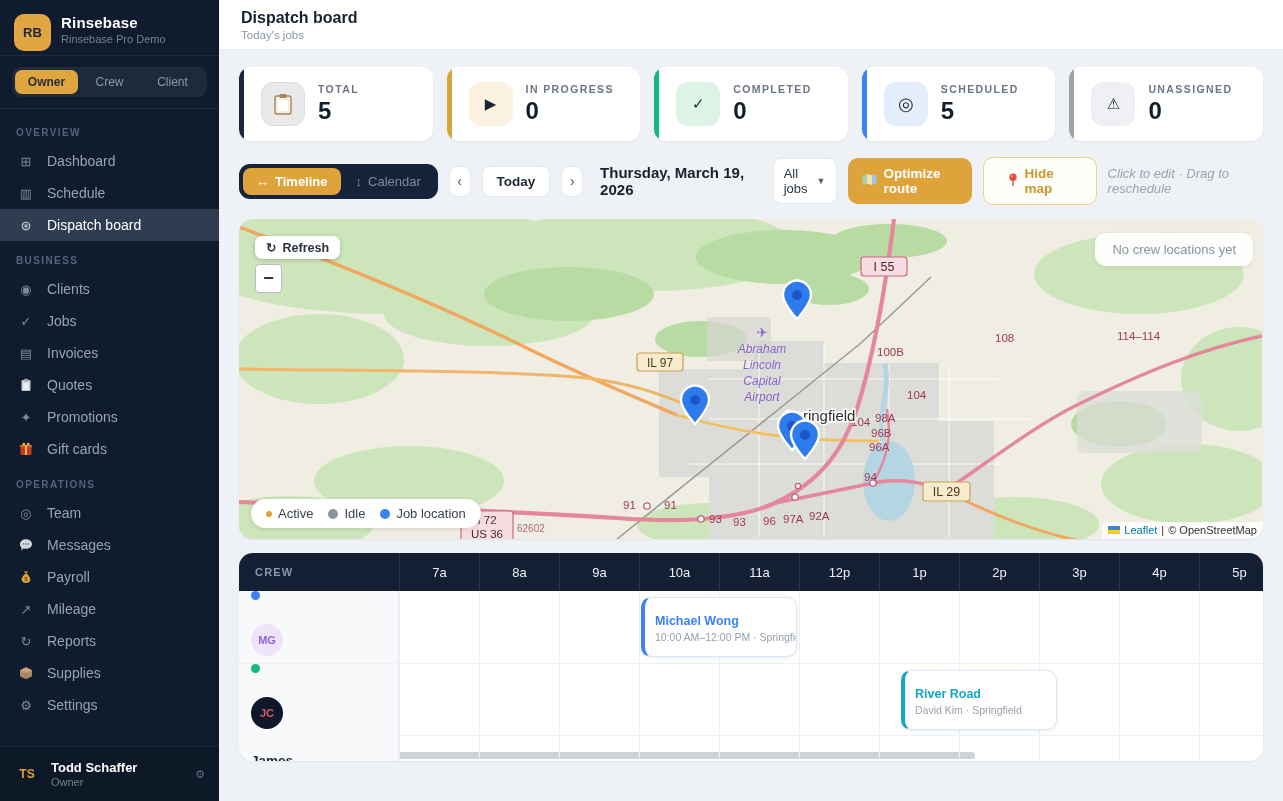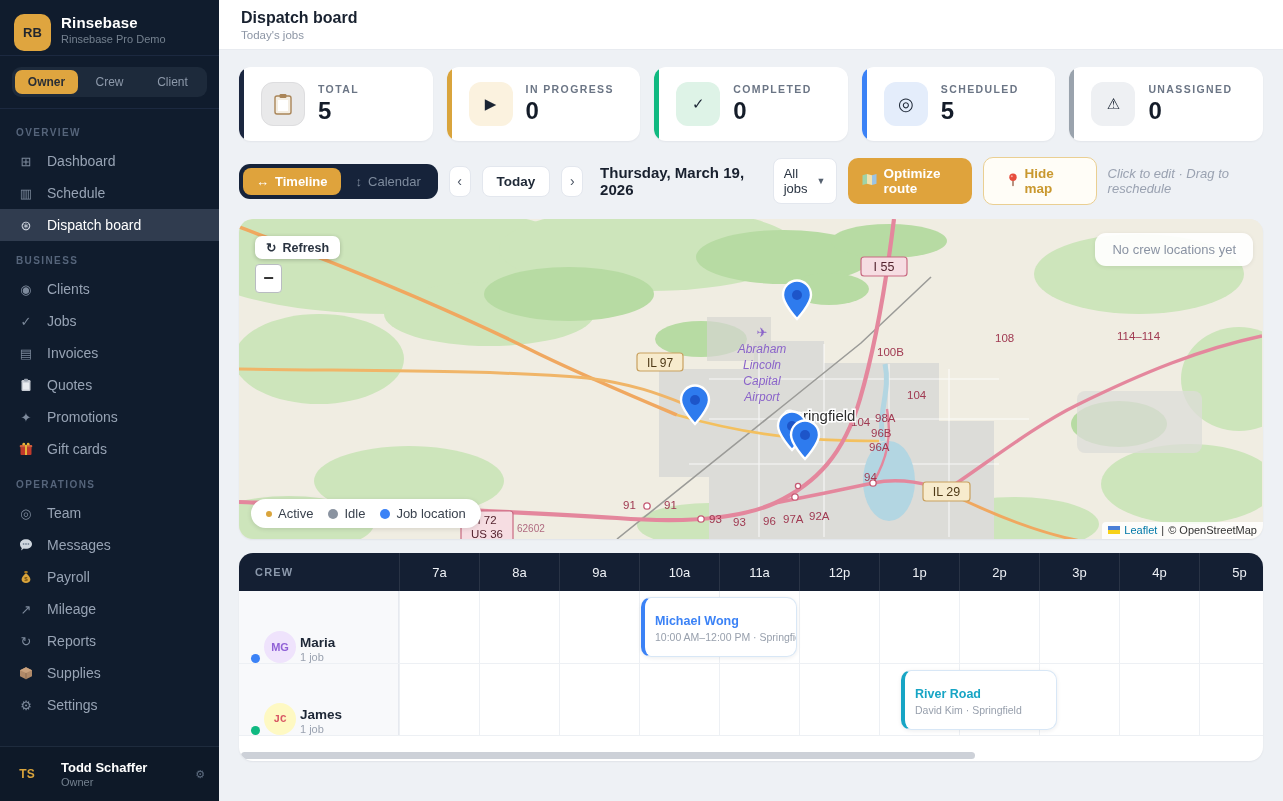--- a/index.html
+++ b/index.html
@@ -18,21 +18,21 @@
   .role-toggle { background:#1d2a3b; border-radius:9px; padding:3px; display:flex; }
   .role-btn { flex:1; text-align:center; font-size:12px; padding:5px 0; border-radius:7px; color:#8d99aa; cursor:pointer; }
   .role-btn.active { background:#dfa53f; color:#2a2e35; font-weight:bold; }
   .nav { padding-top:4px; }
   .sec-label { padding:14px 16px 7px; font-size:10px; letter-spacing:1.4px; color:#55647a; font-weight:bold; }
   .nav-item { display:flex; align-items:center; gap:13px; padding:8px 18px; font-size:14px; color:#97a3b4; cursor:pointer; }
   .nav-item.active { background:#303c4f; color:#fff; }
   .nico { width:16px; text-align:center; font-size:13px; color:#7d8a9c; display:inline-flex; justify-content:center; }
   .nav-item.active .nico { color:#d7dde6; }
   .side-footer { position:absolute; left:0; right:0; bottom:0; background:#0e1928;
-    border-top:1px solid #1e2b3d; padding:13px 14px; display:flex; align-items:center; gap:21px; }
+    border-top:1px solid #1e2b3d; padding:13px 14px; display:flex; align-items:center; gap:11px; }
   .ts-chip { color:#d9a43c; font-weight:bold; font-size:12px; width:26px; text-align:center; }
   .sf-name { color:#fff; font-weight:bold; font-size:13px; }
   .sf-role { color:#74818f; font-size:11px; margin-top:1px; }
   .sf-gear { margin-left:auto; color:#5f6e82; font-size:11px; cursor:pointer; }
 
   
   .main { flex:1; display:flex; flex-direction:column; min-width:0; }
   .page-header { background:#fff; border-bottom:1px solid #e8ebf0; padding:9px 22px 8px; }
   .page-title { font-size:16px; font-weight:bold; color:#18212f; }
   .page-sub { font-size:11.5px; color:#8d96a5; margin-top:2px; }
@@ -97,26 +97,26 @@
   .timeline { margin-top:14px; background:#fff; border-radius:14px; overflow:hidden; box-shadow:0 1px 2px rgba(16,24,40,.06); }
   .tl-grid { display:grid; grid-template-columns:160px repeat(11, 80px); }
   .tl-head { background:#141f33; height:38px; }
   .tl-head .crew-h { display:flex; align-items:center; padding-left:16px; color:#8b98ab; font-size:11px;
     letter-spacing:1.2px; font-weight:bold; }
   .tl-head .hour { display:flex; align-items:center; justify-content:center; color:#eef1f6; font-size:13px;
     border-left:1px solid rgba(255,255,255,.09); }
   .tl-row { position:relative; height:72px; border-top:1px solid #edf0f4; }
   .tl-row .cell { border-left:1px solid #edf0f4; height:100%; }
   .tl-row .crew-cell { background:#f8f9fb; border-left:none; border-right:1px solid #e6e9ef;
-    display:flex; align-items:flex-end; gap:4px; padding-left:12px; }
+    display:flex; align-items:flex-start; gap:24px; padding-left:12px;flex-direction:column; }
   .status-dot { width:9px; height:9px; border-radius:50%; flex:none; }
   .avatar { width:32px; height:32px; border-radius:50%; display:flex; align-items:center; justify-content:center;
     font-size:11px; font-weight:bold; flex:none; }
   .av-maria { background:#efe3fc; color:#9061d6; }
-  .av-james { background:#fef9c3; color:#d95a66;font-family:Liberation Mono, monospace; }
+  .av-james { background:#0f172a; color:#d95a66; }
   .crew-name { font-size:13.5px; font-weight:bold; color:#1d2736; }
   .crew-jobs { font-size:11px; color:#9aa2b0; margin-top:1px; }
   .job-card { position:absolute; top:6px; height:60px; background:#fff; border-radius:10px;
     border:1px solid #d8e7f6; border-left-width:4px; border-left-style:solid; padding:16px 10px;
     box-shadow:0 1px 4px rgba(16,24,40,.08); cursor:pointer; overflow:hidden; }
   .job-title { font-size:12.5px; font-weight:bold; }
   .job-sub { font-size:10.5px; color:#98a0ad; margin-top:3px; white-space:nowrap; }
   .tl-partial { height:16px; border-top:1px solid #edf0f4; overflow:hidden; }
   .tl-partial .cell { height:16px; }
   .tl-scroll { height:10px; padding:1px 2px; }

